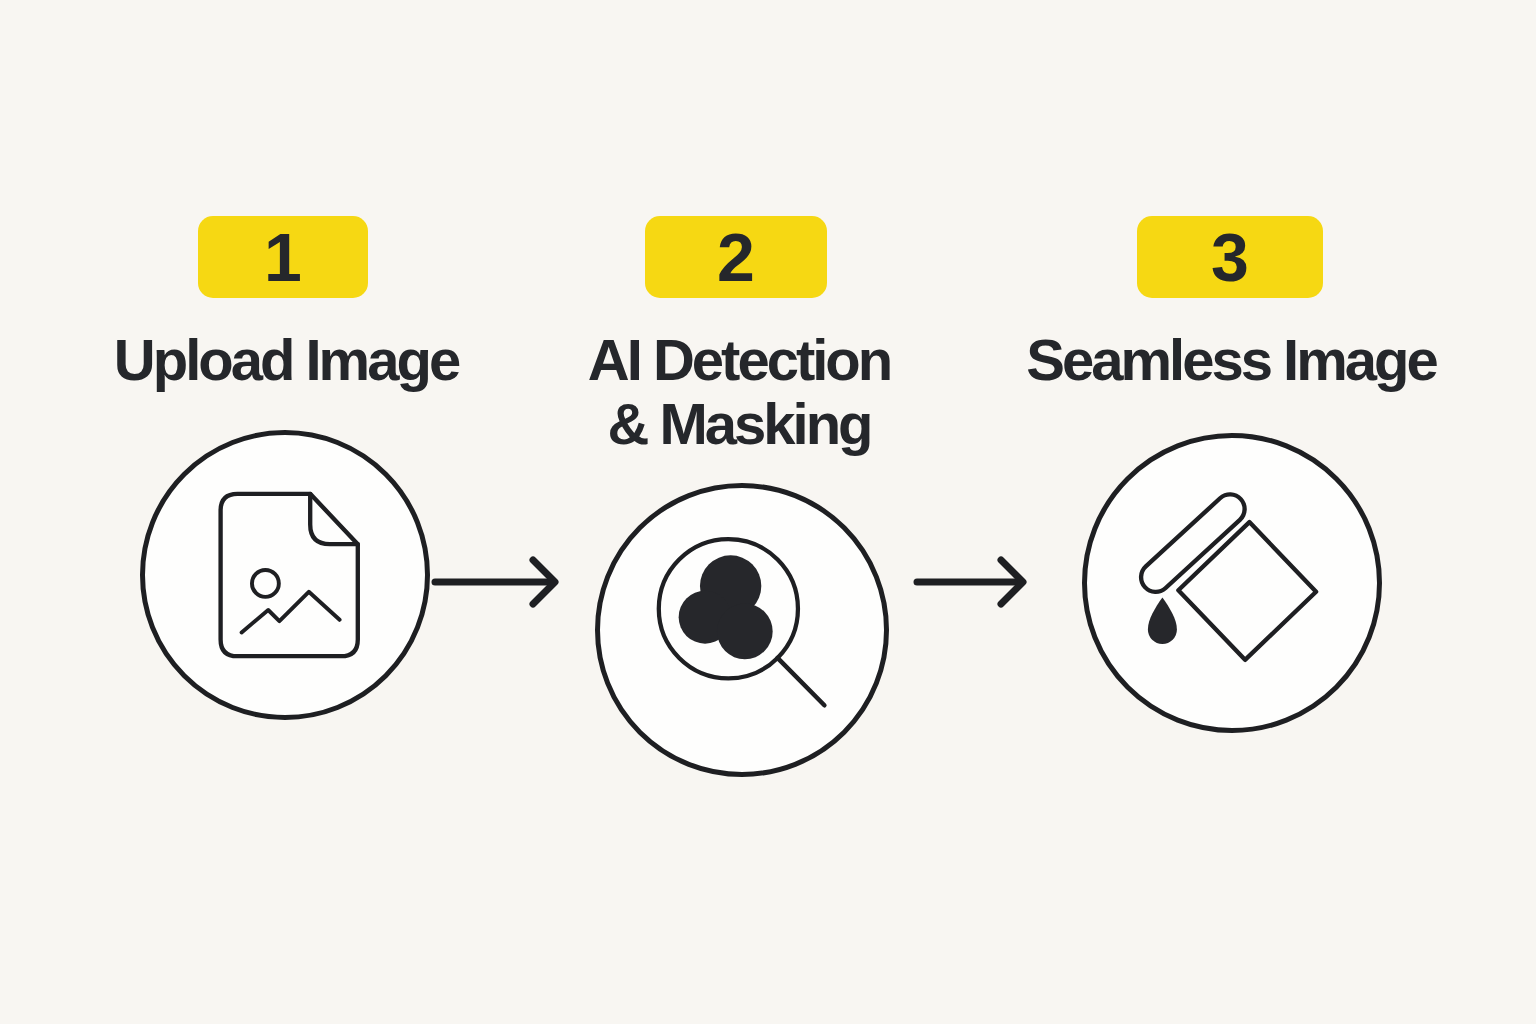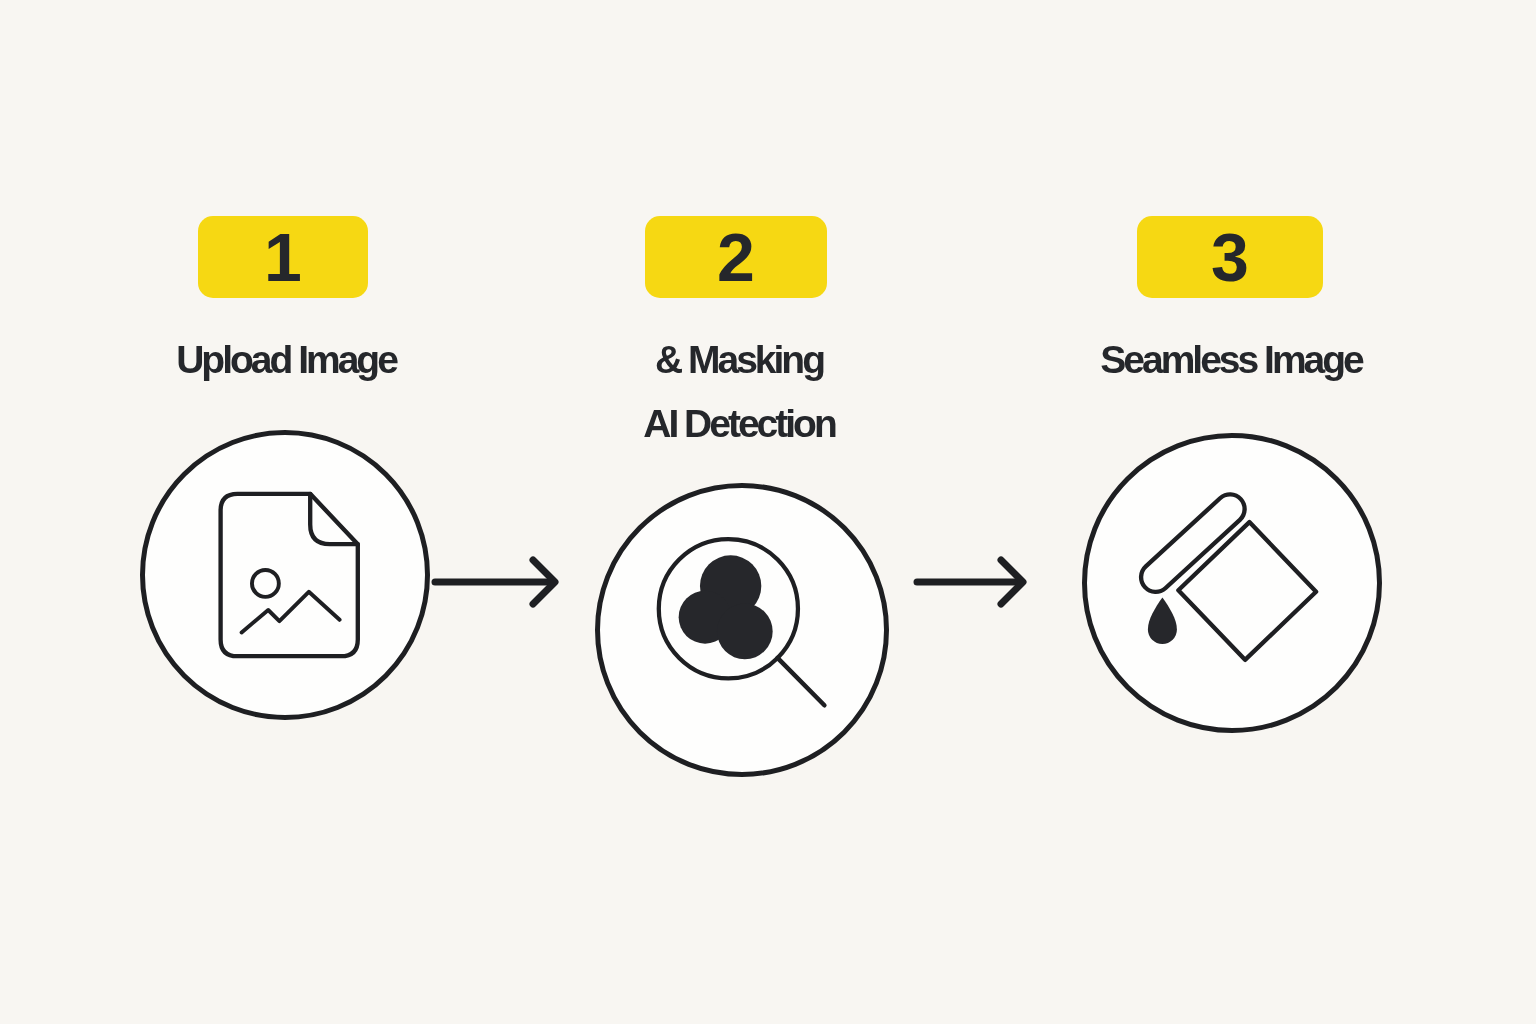--- a/index.html
+++ b/index.html
@@ -17,21 +17,21 @@
     display:flex;align-items:center;justify-content:center;
     font-weight:700;font-size:68px;color:#25272B;
   }
   .badge-1{left:198px;width:170px;}
   .badge-2{left:645px;width:182px;}
   .badge-3{left:1137px;width:186px;}
 
   
   .title{
     position:absolute;top:328px;transform:translateX(-50%);
-    text-align:center;font-weight:700;font-size:39px;letter-spacing:-3px;
+    text-align:center;font-weight:700;font-size:58px;letter-spacing:-3px;
     color:#25272B;white-space:nowrap;
   }
   .title .line{display:block;height:64px;line-height:64px;}
   .title .line:empty{display:none;}
   .title-1{left:286px;}
   .title-2{left:739px;}
   .title-3{left:1231px;}
 
   
   .circle{
@@ -76,22 +76,22 @@
 
   <svg class="arrow arrow-1" viewBox="0 0 140 60" aria-hidden="true">
     <path class="stroke" stroke-width="7" d="M10 30 H126"></path>
     <path class="stroke" stroke-width="7" d="M108 8 L130 30 L108 52"></path>
   </svg>
 
   <div class="badge badge-2">
     <span>2</span>
   </div>
   <div class="title title-2">
+    <span class="line">AI Detection</span>
     <span class="line">&amp; Masking</span>
-    <span class="line">AI Detection</span>
   </div>
   <div class="circle circle-2">
     <svg viewBox="0 0 100 100" aria-hidden="true">
       <circle class="stroke" stroke-width="1.5" cx="45.2" cy="42.5" r="24.5"></circle>
       <path class="stroke" stroke-width="1.6" d="M62.5 59.8 L79 76.5"></path>
       <g class="fill-ink">
         <circle cx="46" cy="34.5" r="10.8"></circle>
         <circle cx="37" cy="45.5" r="9.3"></circle>
         <circle cx="51" cy="50.5" r="9.8"></circle>
       </g>

